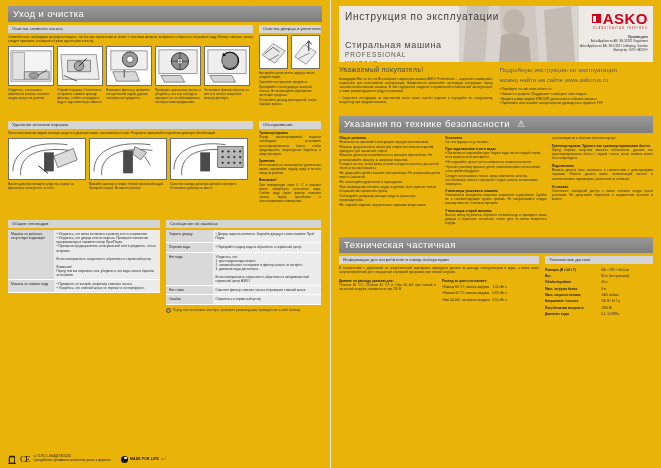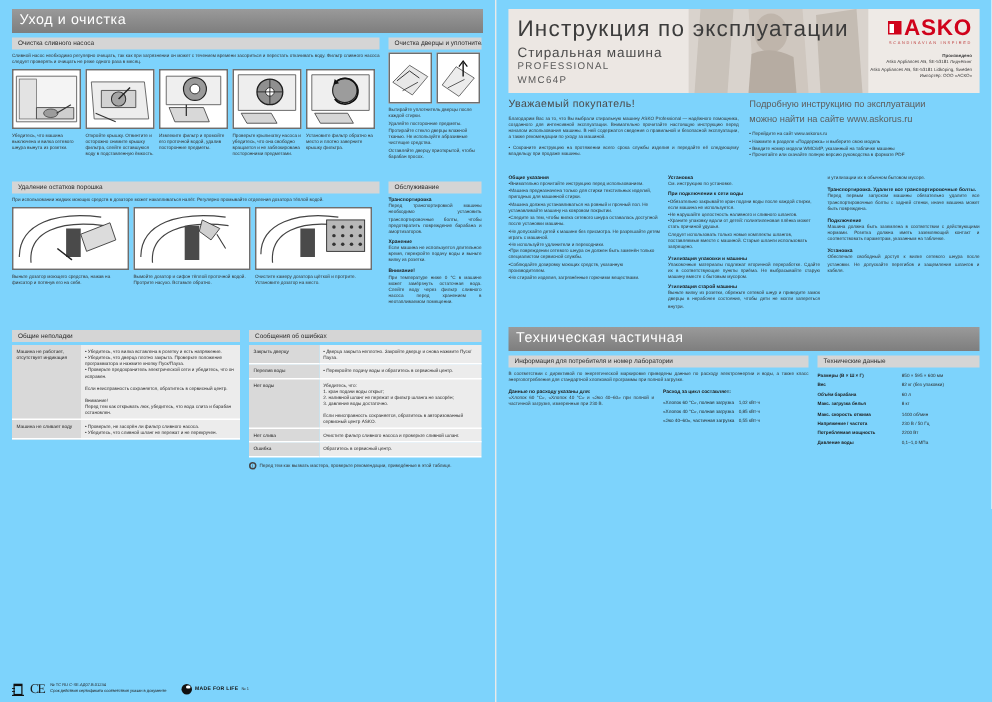--- a/index.html
+++ b/index.html
@@ -3,21 +3,21 @@
 <meta charset="utf-8">
 <style>
   * { box-sizing: border-box; margin: 0; padding: 0; }
   html, body {
     width: 661px; height: 468px;
     background: #fdfdfb;
     font-family: "Liberation Sans", sans-serif;
     overflow: hidden;
   }
   .spread { position: relative; width: 661px; height: 468px; display: flex; }
-  .page { position: relative; height: 468px; background: #7dd3fc; padding: 6px 8px 4px 8px; }
+  .page { position: relative; height: 468px; background: #eab308; padding: 6px 8px 4px 8px; }
   .page-left { width: 331px; border-right: 1px solid #e9e9e9; }
   .page-right { width: 330px; }
 
   
   .sec-bar {
     background: linear-gradient(to bottom,#9a9a9a 0%,#8d8d8d 45%,#7e7e7e 100%);
     color: #ffffff;
     font-size: 9.5px;
     letter-spacing: .4px;
     padding: 3px 5px 3px 5px;
@@ -79,22 +79,22 @@
   
   .hero {
     position: relative;
     height: 56px;
     background: #ebe7e3;
     overflow: hidden;
     margin-bottom: 4px;
   }
   .hero .photo { position: absolute; inset: 0; }
   .hero-titles { position: absolute; left: 6px; top: 5px; }
-  .t1 { font-size: 15px; color: #3c3c3c; letter-spacing: .8px; line-height: 1.25; }
-  .t2 { font-size: 9px; color: #4a4a4a; letter-spacing: .6px; line-height: 1.3; }
+  .t1 { font-size: 10px; color: #3c3c3c; letter-spacing: .8px; line-height: 1.25; }
+  .t2 { font-size: 9px; color: #4a4a4a; letter-spacing: .6px; line-height: 1.3; margin-top: 16px; }
   .t3 { font-size: 6.5px; color: #5a5a5a; letter-spacing: .9px; line-height: 1.35; }
   .t4 { font-size: 6.5px; color: #5a5a5a; letter-spacing: .9px; line-height: 1.35; }
 
   .logo-wrap { position: absolute; right: 5px; top: 5px; text-align: right; padding-left: 44px; }
   .logo { display: flex; align-items: center; justify-content: flex-end; gap: 2px; }
   .logo-sq { width: 9px; height: 9px; background: #d0021b; position: relative; }
   .logo-sq::after {
     content: ""; position: absolute; left: 1.5px; top: 1.5px;
     width: 3px; height: 6px; background: #ffffff;
   }
@@ -433,20 +433,24 @@
         <div class="mt-list">
           <div>• <span>Перейдите на сайт www.askorus.ru</span></div>
           <div>• <span>Нажмите в разделе «Поддержка» и выберите свою модель</span></div>
           <div>• <span>Введите номер модели WMC64P, указанный на табличке машины</span></div>
           <div>• <span>Прочитайте или скачайте полную версию руководства в формате PDF</span></div>
         </div>
       </div>
     </div>
 
     <div style="margin-top:10px;">
+      <div class="sec-bar">
+        <span>Указания по технике безопасности</span>
+        <span style="margin-left:4px;font-size:9px;">⚠</span>
+      </div>
       <div class="col3">
         <div>
           <div class="mt-b">Общие указания</div>
           <div class="mt-list">
             <div>•<span>Внимательно прочитайте инструкцию перед использованием.</span></div>
             <div>•<span>Машина предназначена только для стирки текстильных изделий, пригодных для машинной стирки.</span></div>
             <div>•<span>Машина должна устанавливаться на ровный и прочный пол. Не устанавливайте машину на ковровом покрытии.</span></div>
             <div>•<span>Следите за тем, чтобы вилка сетевого шнура оставалась доступной после установки машины.</span></div>
             <div>•<span>Не допускайте детей к машине без присмотра. Не разрешайте детям играть с машиной.</span></div>
             <div>•<span>Не используйте удлинители и переходники.</span></div>

